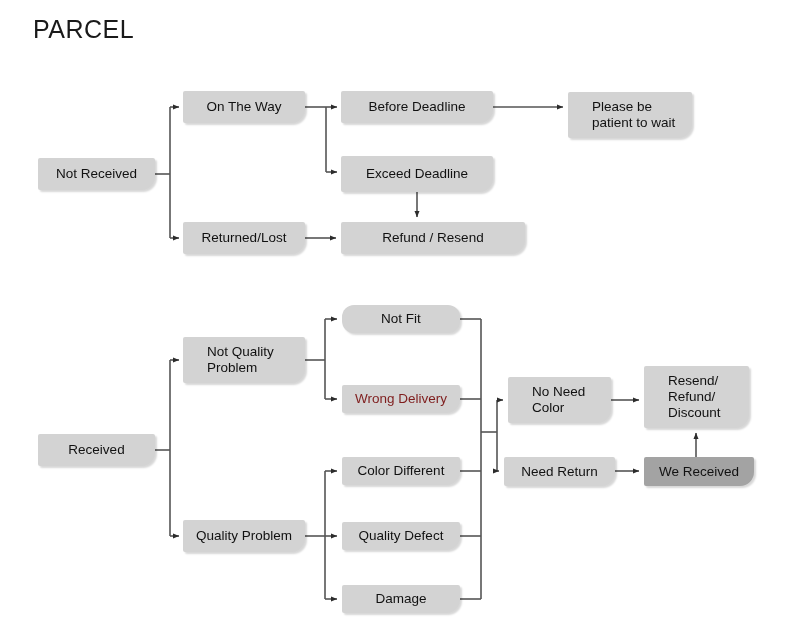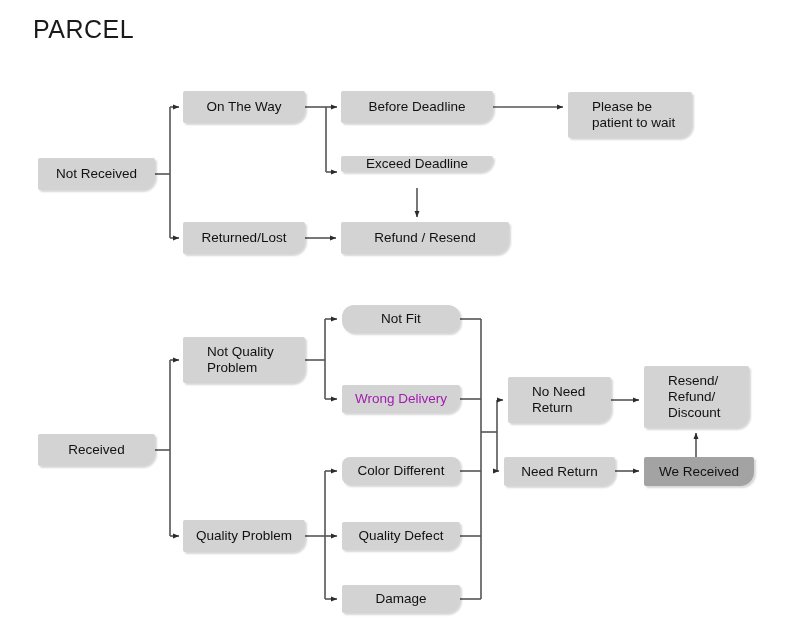--- a/index.html
+++ b/index.html
@@ -123,35 +123,35 @@
 
       <path d="M696,457 L696,433" marker-end="url(#ah)"></path>
     </g>
   </svg>
 
   <div id="nodes">
       <div class="node" style="left: 38px; top: 158px; width: 117px; height: 32px; background: rgb(211, 211, 211); color: rgb(17, 17, 17);">Not Received</div>
       <div class="node" style="left: 183px; top: 91px; width: 122px; height: 32px; background: rgb(211, 211, 211); color: rgb(17, 17, 17);">On The Way</div>
       <div class="node" style="left: 183px; top: 222px; width: 122px; height: 32px; background: rgb(211, 211, 211); color: rgb(17, 17, 17);">Returned/Lost</div>
       <div class="node" style="left: 341px; top: 91px; width: 152px; height: 32px; background: rgb(211, 211, 211); color: rgb(17, 17, 17);">Before Deadline</div>
-      <div class="node" style="left: 341px; top: 156px; width: 152px; height: 16px; background: rgb(211, 211, 211); color: rgb(17, 17, 17);">Exceed Deadline</div>
-      <div class="node" style="left: 341px; top: 222px; width: 168px; height: 32px; background: rgb(211, 211, 211); color: rgb(17, 17, 17);">Refund / Resend</div>
+      <div class="node" style="left: 341px; top: 156px; width: 152px; height: 36px; background: rgb(211, 211, 211); color: rgb(17, 17, 17);">Exceed Deadline</div>
+      <div class="node" style="left: 341px; top: 222px; width: 184px; height: 32px; background: rgb(211, 211, 211); color: rgb(17, 17, 17);">Refund / Resend</div>
       <div class="node left" style="left: 568px; top: 92px; width: 124px; height: 46px; background: rgb(211, 211, 211); color: rgb(17, 17, 17);">Please be
 patient to wait</div>
       <div class="node" style="left: 38px; top: 434px; width: 117px; height: 32px; background: rgb(211, 211, 211); color: rgb(17, 17, 17);">Received</div>
       <div class="node left" style="left: 183px; top: 337px; width: 122px; height: 46px; background: rgb(211, 211, 211); color: rgb(17, 17, 17);">Not Quality
 Problem</div>
       <div class="node" style="left: 183px; top: 520px; width: 122px; height: 32px; background: rgb(211, 211, 211); color: rgb(17, 17, 17); text-align: center;">Quality Problem</div>
       <div class="node" style="left: 342px; top: 305px; width: 118px; height: 28px; background: rgb(211, 211, 211); color: rgb(17, 17, 17); border-radius: 12px;">Not Fit</div>
-      <div class="node" style="left: 342px; top: 385px; width: 118px; height: 28px; background: rgb(211, 211, 211); color: #a21caf;">Wrong Delivery</div>
-      <div class="node" style="left: 342px; top: 457px; width: 118px; height: 28px; background: rgb(211, 211, 211); color: rgb(17, 17, 17); border-radius: 8px;">Color Different</div>
+      <div class="node" style="left: 342px; top: 385px; width: 118px; height: 28px; background: rgb(211, 211, 211); color: #7f1d1d;">Wrong Delivery</div>
+      <div class="node" style="left: 342px; top: 457px; width: 118px; height: 28px; background: rgb(211, 211, 211); color: rgb(17, 17, 17);">Color Different</div>
       <div class="node" style="left: 342px; top: 522px; width: 118px; height: 28px; background: rgb(211, 211, 211); color: rgb(17, 17, 17);">Quality Defect</div>
       <div class="node" style="left: 342px; top: 585px; width: 118px; height: 28px; background: rgb(211, 211, 211); color: rgb(17, 17, 17);">Damage</div>
       <div class="node left" style="left: 508px; top: 377px; width: 103px; height: 46px; background: rgb(211, 211, 211); color: rgb(17, 17, 17);">No Need
-Return</div>
+Color</div>
       <div class="node" style="left: 504px; top: 457px; width: 111px; height: 29px; background: rgb(211, 211, 211); color: rgb(17, 17, 17);">Need Return</div>
       <div class="node left" style="left: 644px; top: 366px; width: 105px; height: 62px; background: rgb(211, 211, 211); color: rgb(17, 17, 17);">Resend/
 Refund/
 Discount</div>
       <div class="node" style="left: 644px; top: 457px; width: 110px; height: 29px; background: #a3a3a3; color: rgb(17, 17, 17);">We Received</div>
     </div>
 
 </div>
 
 </body></html>

